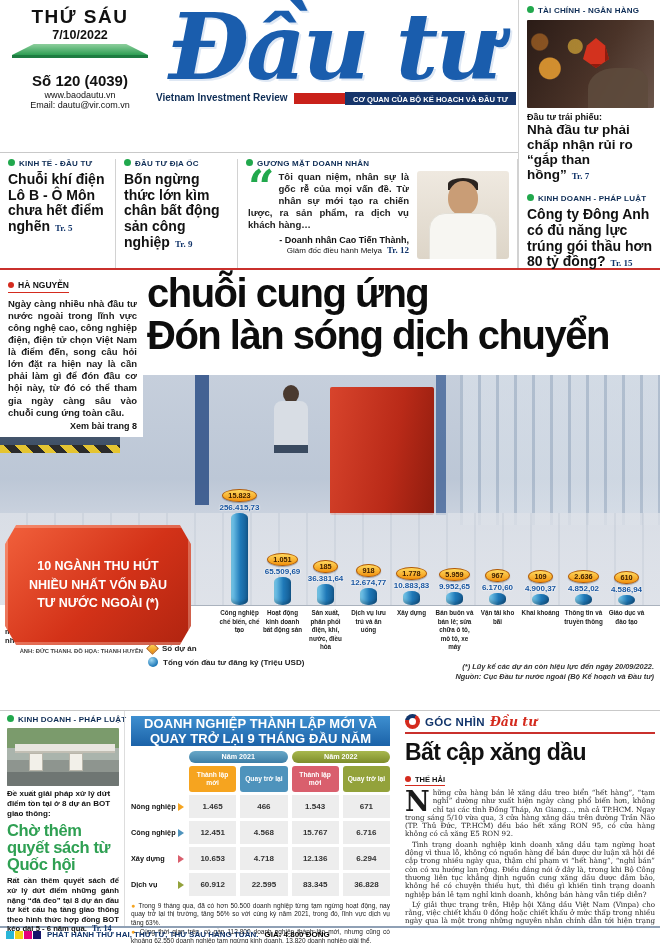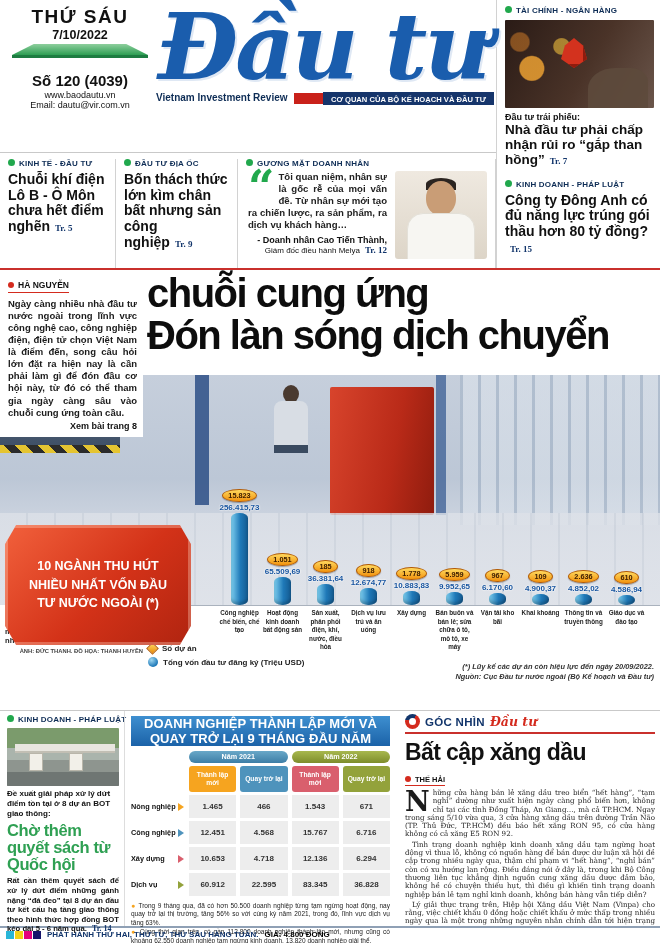--- a/index.html
+++ b/index.html
@@ -38,21 +38,21 @@
   .quote-body{flex:1;position:relative;padding-left:2px;}
   .quote-mark{font-family:"DejaVu Serif",serif;font-weight:bold;color:#21a84d;font-size:46px;line-height:.55;float:left;margin:4px 4px 0 0;}
   .quote-text{font-size:9.6px;font-weight:bold;color:#222;line-height:1.25;text-align:justify;}
   .quote-attr{font-size:9px;font-weight:bold;text-align:right;margin-top:4px;}
   .quote-role{font-size:8px;text-align:right;}
   .dn-photo{width:92px;height:88px;background:linear-gradient(180deg,#efe9e0,#ddd5c8);border-radius:3px;position:relative;overflow:hidden;flex:none;}
   .dn-head{position:absolute;left:31px;top:10px;width:30px;height:34px;border-radius:50% 50% 46% 46%;background:#c99d76;}
   .dn-hair{position:absolute;left:31px;top:7px;width:30px;height:12px;border-radius:50% 50% 0 0;background:#2b2420;}
   .dn-shirt{position:absolute;left:12px;top:42px;width:68px;height:50px;border-radius:16px 16px 0 0;background:#f7f6f2;border:1px solid #e3e0d8;}
 
-  .right-rail{width:164px;border-left:1px solid #d2d2d2;padding:6px 6px 0 8px;}
+  .right-rail{width:142px;border-left:1px solid #d2d2d2;padding:6px 6px 0 8px;}
   .fin-img{height:88px;margin:5px 0 4px;position:relative;overflow:hidden;border-radius:1px;
     background:radial-gradient(circle at 18% 55%,rgba(235,160,50,.85) 0 9%,rgba(235,160,50,0) 10%),
                radial-gradient(circle at 38% 30%,rgba(240,190,60,.6) 0 7%,rgba(240,190,60,0) 8%),
                radial-gradient(circle at 10% 25%,rgba(220,130,40,.5) 0 6%,rgba(220,130,40,0) 7%),
                linear-gradient(120deg,#2a1b16,#4a3328 55%,#6a554a);}
   .fin-flower{position:absolute;left:56px;top:18px;width:26px;height:30px;background:#d3321e;clip-path:polygon(50% 0,85% 25%,100% 70%,50% 100%,0 70%,15% 25%);box-shadow:inset -4px -4px 0 #8f1c0e;}
   .fin-hand{position:absolute;right:6px;bottom:-6px;width:60px;height:46px;background:#5d4a3c;border-radius:45% 30% 0 0;opacity:.9;}
   .fin-kicker{font-size:9px;font-weight:bold;margin-top:2px;}
   .fin-title{font-size:13.5px;font-weight:bold;line-height:1.1;margin-top:1px;}
   .rail-teaser2{margin-top:12px;}
@@ -171,21 +171,21 @@
         </div>
       </div>
     </div>
     <div class="teasers">
       <div class="teaser t1">
         <div class="sec-label"><span class="dot green"></span><span>KINH TẾ - ĐẦU TƯ</span></div>
         <div class="teaser-title"><span>Chuỗi khí điện Lô B - Ô Môn chưa hết điểm nghẽn</span><span class="page-ref">Tr. 5</span></div>
       </div>
       <div class="teaser t2">
         <div class="sec-label"><span class="dot green"></span><span>ĐẦU TƯ ĐỊA ỐC</span></div>
-        <div class="teaser-title"><span>Bốn thách thức lớn kìm chân bất nhưng sản công nghiệp</span><span class="page-ref">Tr. 9</span></div>
+        <div class="teaser-title"><span>Bốn ngừng thức lớn kìm chân bất động sản công nghiệp</span><span class="page-ref">Tr. 9</span></div>
       </div>
       <div class="teaser t3">
         <div class="sec-label"><span class="dot green"></span><span>GƯƠNG MẶT DOANH NHÂN</span></div>
         <div class="quote-row">
           <div class="quote-body">
             <span class="quote-mark">“</span>
             <div class="quote-text">Tôi quan niệm, nhân sự là gốc rễ của mọi vấn đề. Từ nhân sự mới tạo ra chiến lược, ra sản phẩm, ra dịch vụ khách hàng…</div>
             <div class="quote-attr">- Doanh nhân Cao Tiến Thành,</div>
             <div class="quote-role"><span>Giám đốc điều hành Melya</span><span class="page-ref">Tr. 12</span></div>
           </div>

